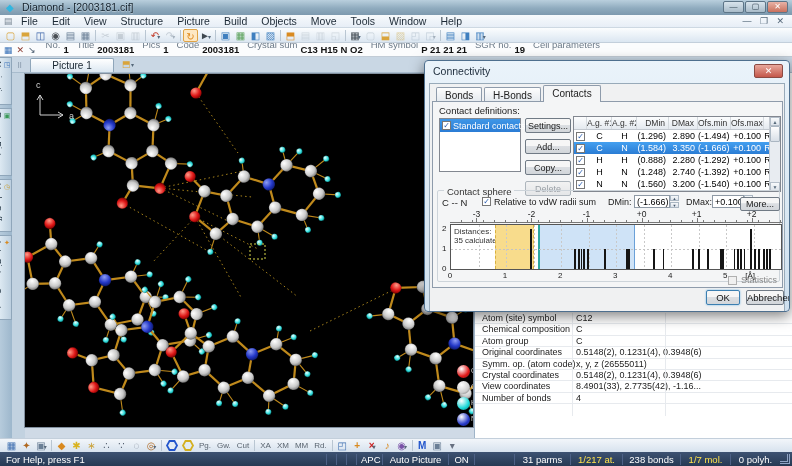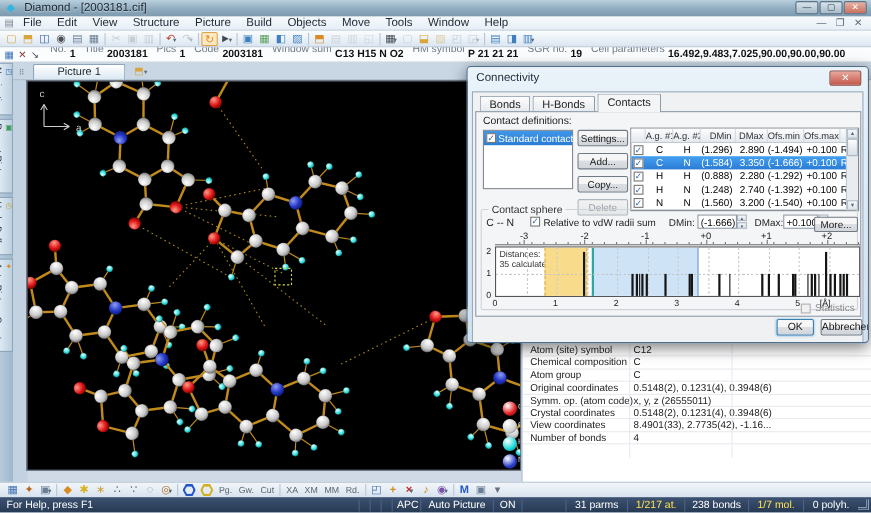--- a/index.html
+++ b/index.html
@@ -206,28 +206,27 @@
 <span class="info-ico" style="color: rgb(138, 59, 48);">✕</span>
     <span class="info-ico" style="color: rgb(68, 86, 106);">↘</span>
     <span class="k">No.</span>
     <span class="v">1</span>
     <span class="k">Title</span>
     <span class="v">2003181</span>
     <span class="k">Pics</span>
     <span class="v">1</span>
     <span class="k">Code</span>
     <span class="v">2003181</span>
-    <span class="k">Window sum</span>
+    <span class="k">Crystal sum</span>
     <span class="v">C13 H15 N O2</span>
     <span class="k">HM symbol</span>
     <span class="v">P 21 21 21</span>
     <span class="k">SGR no.</span>
     <span class="v">19</span>
     <span class="k">Cell parameters</span>
-    <span class="v">16.492,9.483,7.025,90.00,90.00,90.00</span>
   </div>
 
 <div id="sidebar" class="abs nosel">
     <div class="vtab"><span class="vico" style="color: rgb(58, 114, 184);">◳</span><span>Navigation</span></div>
     <div class="vtab"><span class="vico" style="color: rgb(58, 154, 88);">▣</span><span>Recent Pictures</span></div>
     <div class="vtab"><span class="vico" style="color: rgb(202, 162, 58);">◷</span><span>Undo Buffer</span></div>
     <div class="vtab"><span class="vico" style="color: rgb(217, 138, 32);">✦</span><span>Auto Picture Creator</span></div>
   </div>
 <div id="splitstrip" class="abs"></div>
 

